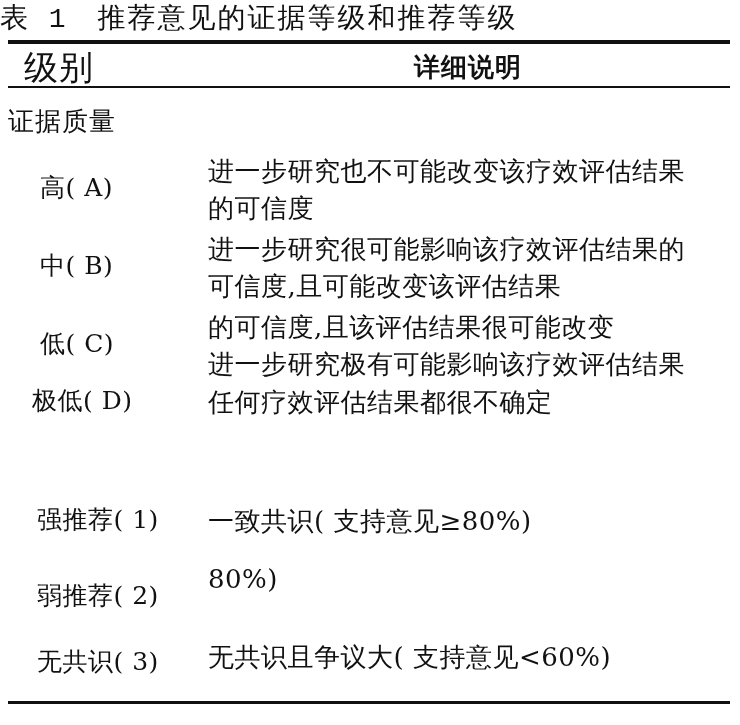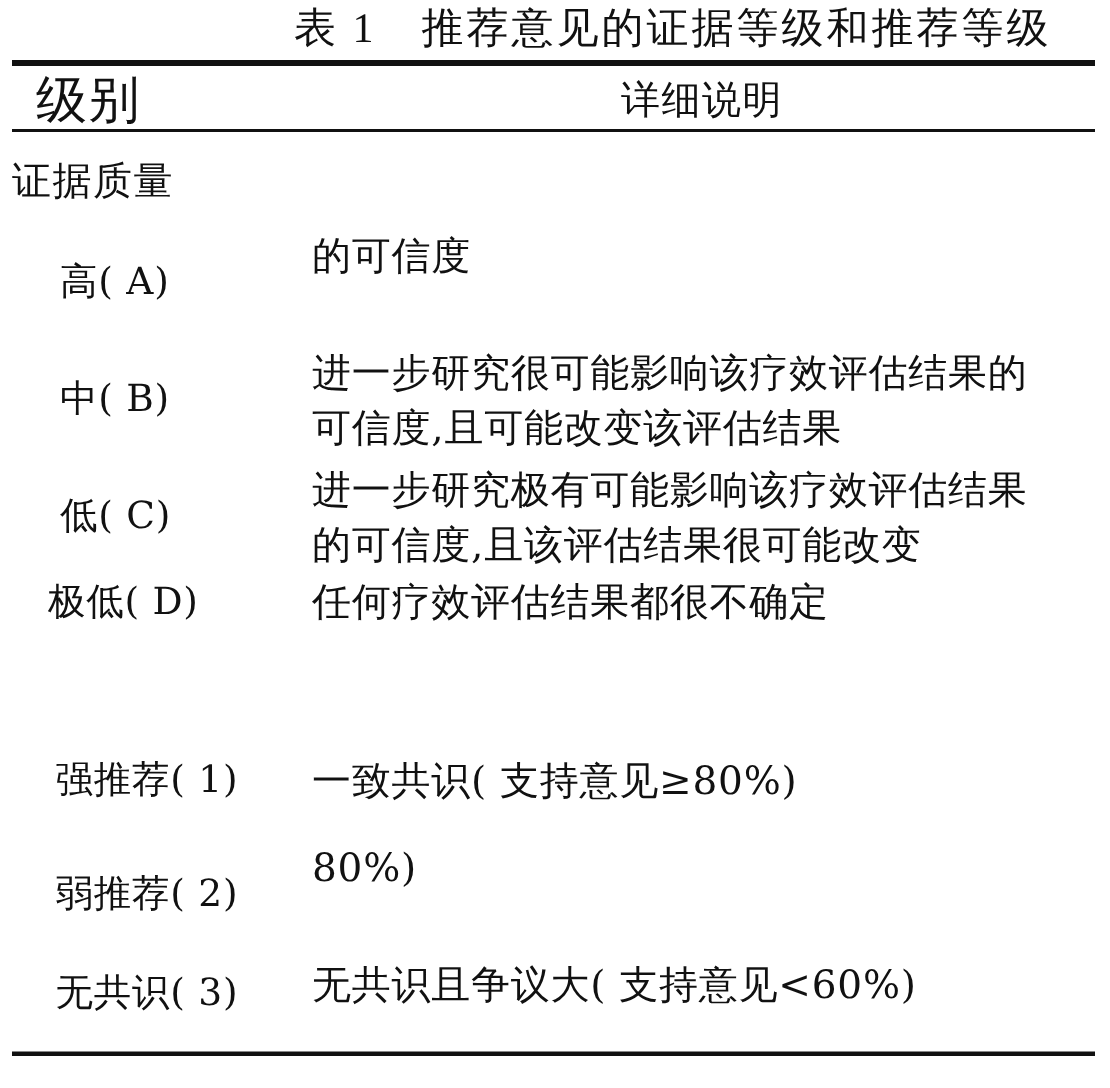--- a/index.html
+++ b/index.html
@@ -21,25 +21,25 @@
     height: 725px;
     box-sizing: border-box;
   }
 
   
   .table-caption {
     position: absolute;
     left: 0;
     top: 2px;
     width: 701px;
-    text-align: right;
+    text-align: left;
     font-size: 28px;
     line-height: 36px;
     letter-spacing: 2px;
-    font-family: Liberation Serif, serif;
+    font-family: Liberation Mono, monospace;
     white-space: pre;
   }
 
   
   .rule {
     position: absolute;
     left: 8px;
     width: 722px;
     background: #111111;
   }
@@ -65,20 +65,21 @@
   }
   .header-detail {
     position: absolute;
     left: 190px;
     top: 0;
     width: 540px;
     text-align: center;
     font-size: 26px;
     line-height: 34px;
     letter-spacing: 1px;
+    font-weight: bold;
   }
 
   
   .table-body {
     position: absolute;
     left: 0;
     top: 88px;
     width: 740px;
     height: 717px;
   }
@@ -134,37 +135,38 @@
 
   <div class="rule rule-header"></div>
 
   <div class="table-body">
 
     <div class="section-head" style="top:17px">证据质量</div>
 
     <div class="row" style="top:65px">
       <div class="row-label" style="left:40px; top:18px">高( A)</div>
       <div class="row-desc">
+        <span class="dline">进一步研究也不可能改变该疗效评估结果</span>
         <span class="dline">的可信度</span>
       </div>
     </div>
 
     <div class="row" style="top:143px">
       <div class="row-label" style="left:40px; top:18px">中( B)</div>
       <div class="row-desc">
         <span class="dline">进一步研究很可能影响该疗效评估结果的</span>
         <span class="dline">可信度,且可能改变该评估结果</span>
       </div>
     </div>
 
     <div class="row" style="top:221px">
       <div class="row-label" style="left:40px; top:18px">低( C)</div>
       <div class="row-desc">
+        <span class="dline">的可信度,且该评估结果很可能改变</span>
         <span class="dline">进一步研究极有可能影响该疗效评估结果</span>
-        <span class="dline">的可信度,且该评估结果很可能改变</span>
       </div>
     </div>
 
     <div class="row" style="top:296px">
       <div class="row-label" style="left:32px; top:0px">极低( D)</div>
       <div class="row-desc">
         <span class="dline">任何疗效评估结果都很不确定</span>
       </div>
     </div>
 

